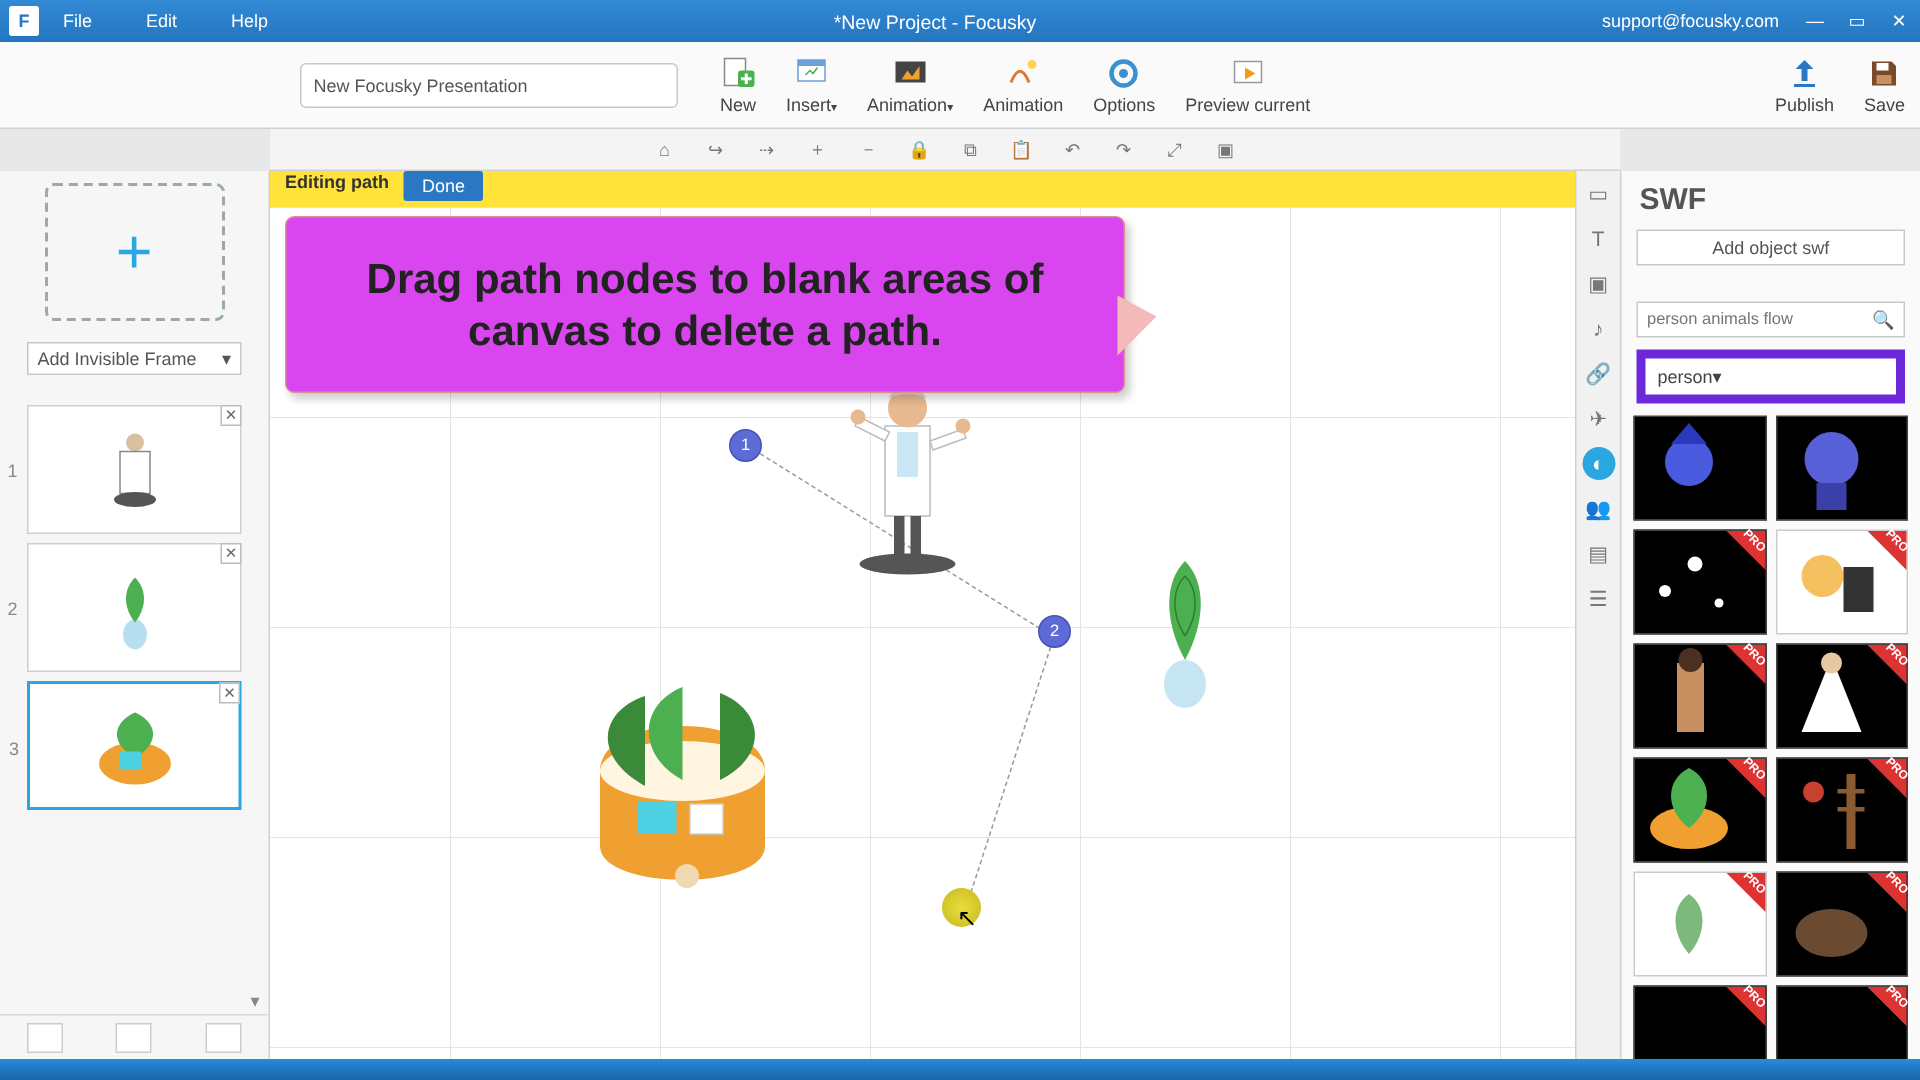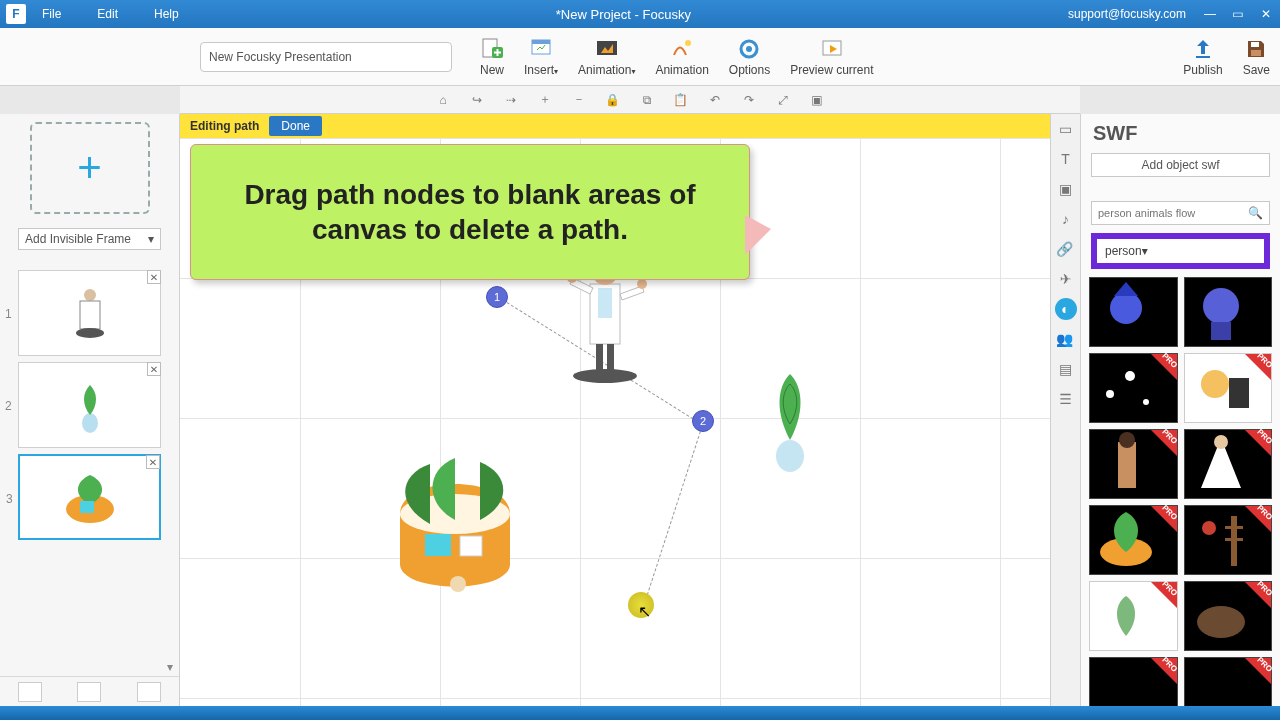--- a/index.html
+++ b/index.html
@@ -31,26 +31,26 @@
 .invis{margin:6px 18px 10px;height:22px;border:1px solid #c8c8c8;background:#fff;display:flex;align-items:center;justify-content:space-between;padding:0 6px;color:#555;cursor:pointer}
 .thumbs{flex:1;overflow:hidden;padding:4px 0}
 .thumb{position:relative;margin:6px 18px;height:86px;border:1px solid #cfcfcf;background:#fff;display:flex;align-items:center;justify-content:center}
 .thumb.sel{border:2px solid #2aa7e0}
 .thumb .idx{position:absolute;left:-14px;top:36px;color:#888}
 .thumb .x{position:absolute;right:-1px;top:-1px;width:14px;height:14px;border:1px solid #bbb;background:#fff;display:flex;align-items:center;justify-content:center;font-size:10px;color:#666;cursor:pointer}
 .bottomtools{height:30px;border-top:1px solid #d8d8d8;display:flex;align-items:center;justify-content:space-around}
 .bottomtools div{width:24px;height:20px;border:1px solid #ccc;background:#fff;cursor:pointer}
 
 .canvaswrap{flex:1;position:relative;background:#fff}
-.hintbar{position:absolute;left:0;right:0;top:0;height:24px;background:#ffe23a;display:flex;align-items:center;color:#333;font-size:12px;z-index:3}
+.hintbar{position:absolute;left:0;right:0;top:0;height:24px;background:#ffe23a;display:flex;align-items:flex-start;color:#333;font-size:12px;z-index:3}
 .hintbar .lab{padding:0 10px;font-weight:600}
 .hintbar .msg{flex:1;text-align:center;font-weight:600}
 .hintbar .done{margin-right:4px;background:#2a78c4;color:#fff;padding:3px 12px;border-radius:2px;cursor:pointer}
 .grid{position:absolute;left:0;top:24px;right:0;bottom:0;background-image:linear-gradient(#e4e4e4 1px,transparent 1px),linear-gradient(90deg,#e4e4e4 1px,transparent 1px);background-size:140px 140px;background-position:-20px 0}
-.callout{position:absolute;left:10px;top:30px;width:560px;height:136px;background:#bef264;border:1px solid #d89090;border-radius:6px;box-shadow:3px 4px 6px rgba(0,0,0,.2);display:flex;align-items:center;justify-content:center;text-align:center;padding:12px 20px;z-index:5}
+.callout{position:absolute;left:10px;top:30px;width:560px;height:118px;background:#d946ef;border:1px solid #d89090;border-radius:6px;box-shadow:3px 4px 6px rgba(0,0,0,.2);display:flex;align-items:center;justify-content:center;text-align:center;padding:12px 20px;z-index:5}
 .callout .txt{font-size:28px;font-weight:700;color:#222;line-height:1.25}
 .callout::after{content:"";position:absolute;right:-22px;bottom:24px;width:0;height:0;border-left:26px solid #f4b9b9;border-top:14px solid transparent;border-bottom:26px solid transparent}
 .node{position:absolute;width:22px;height:22px;border-radius:50%;background:#5d6bd6;color:#fff;display:flex;align-items:center;justify-content:center;font-size:11px;border:1px solid #4452b8;z-index:4;cursor:grab}
 .pathline{position:absolute;border-top:1px dashed #999;transform-origin:0 0;z-index:2}
 .dragtarget{position:absolute;width:26px;height:26px;border-radius:50%;background:radial-gradient(#e9de3c,#c7b820);z-index:4;cursor:grab}
 .dragtarget .cur{position:absolute;left:10px;top:10px;font-size:16px;color:#000}
 
 .scientist{position:absolute;left:380px;top:140px;width:90px;height:130px;z-index:3}
 .plant{position:absolute;left:580px;top:250px;width:60px;height:110px;z-index:3}
 .basket{position:absolute;left:190px;top:340px;width:170px;height:150px;z-index:3}

